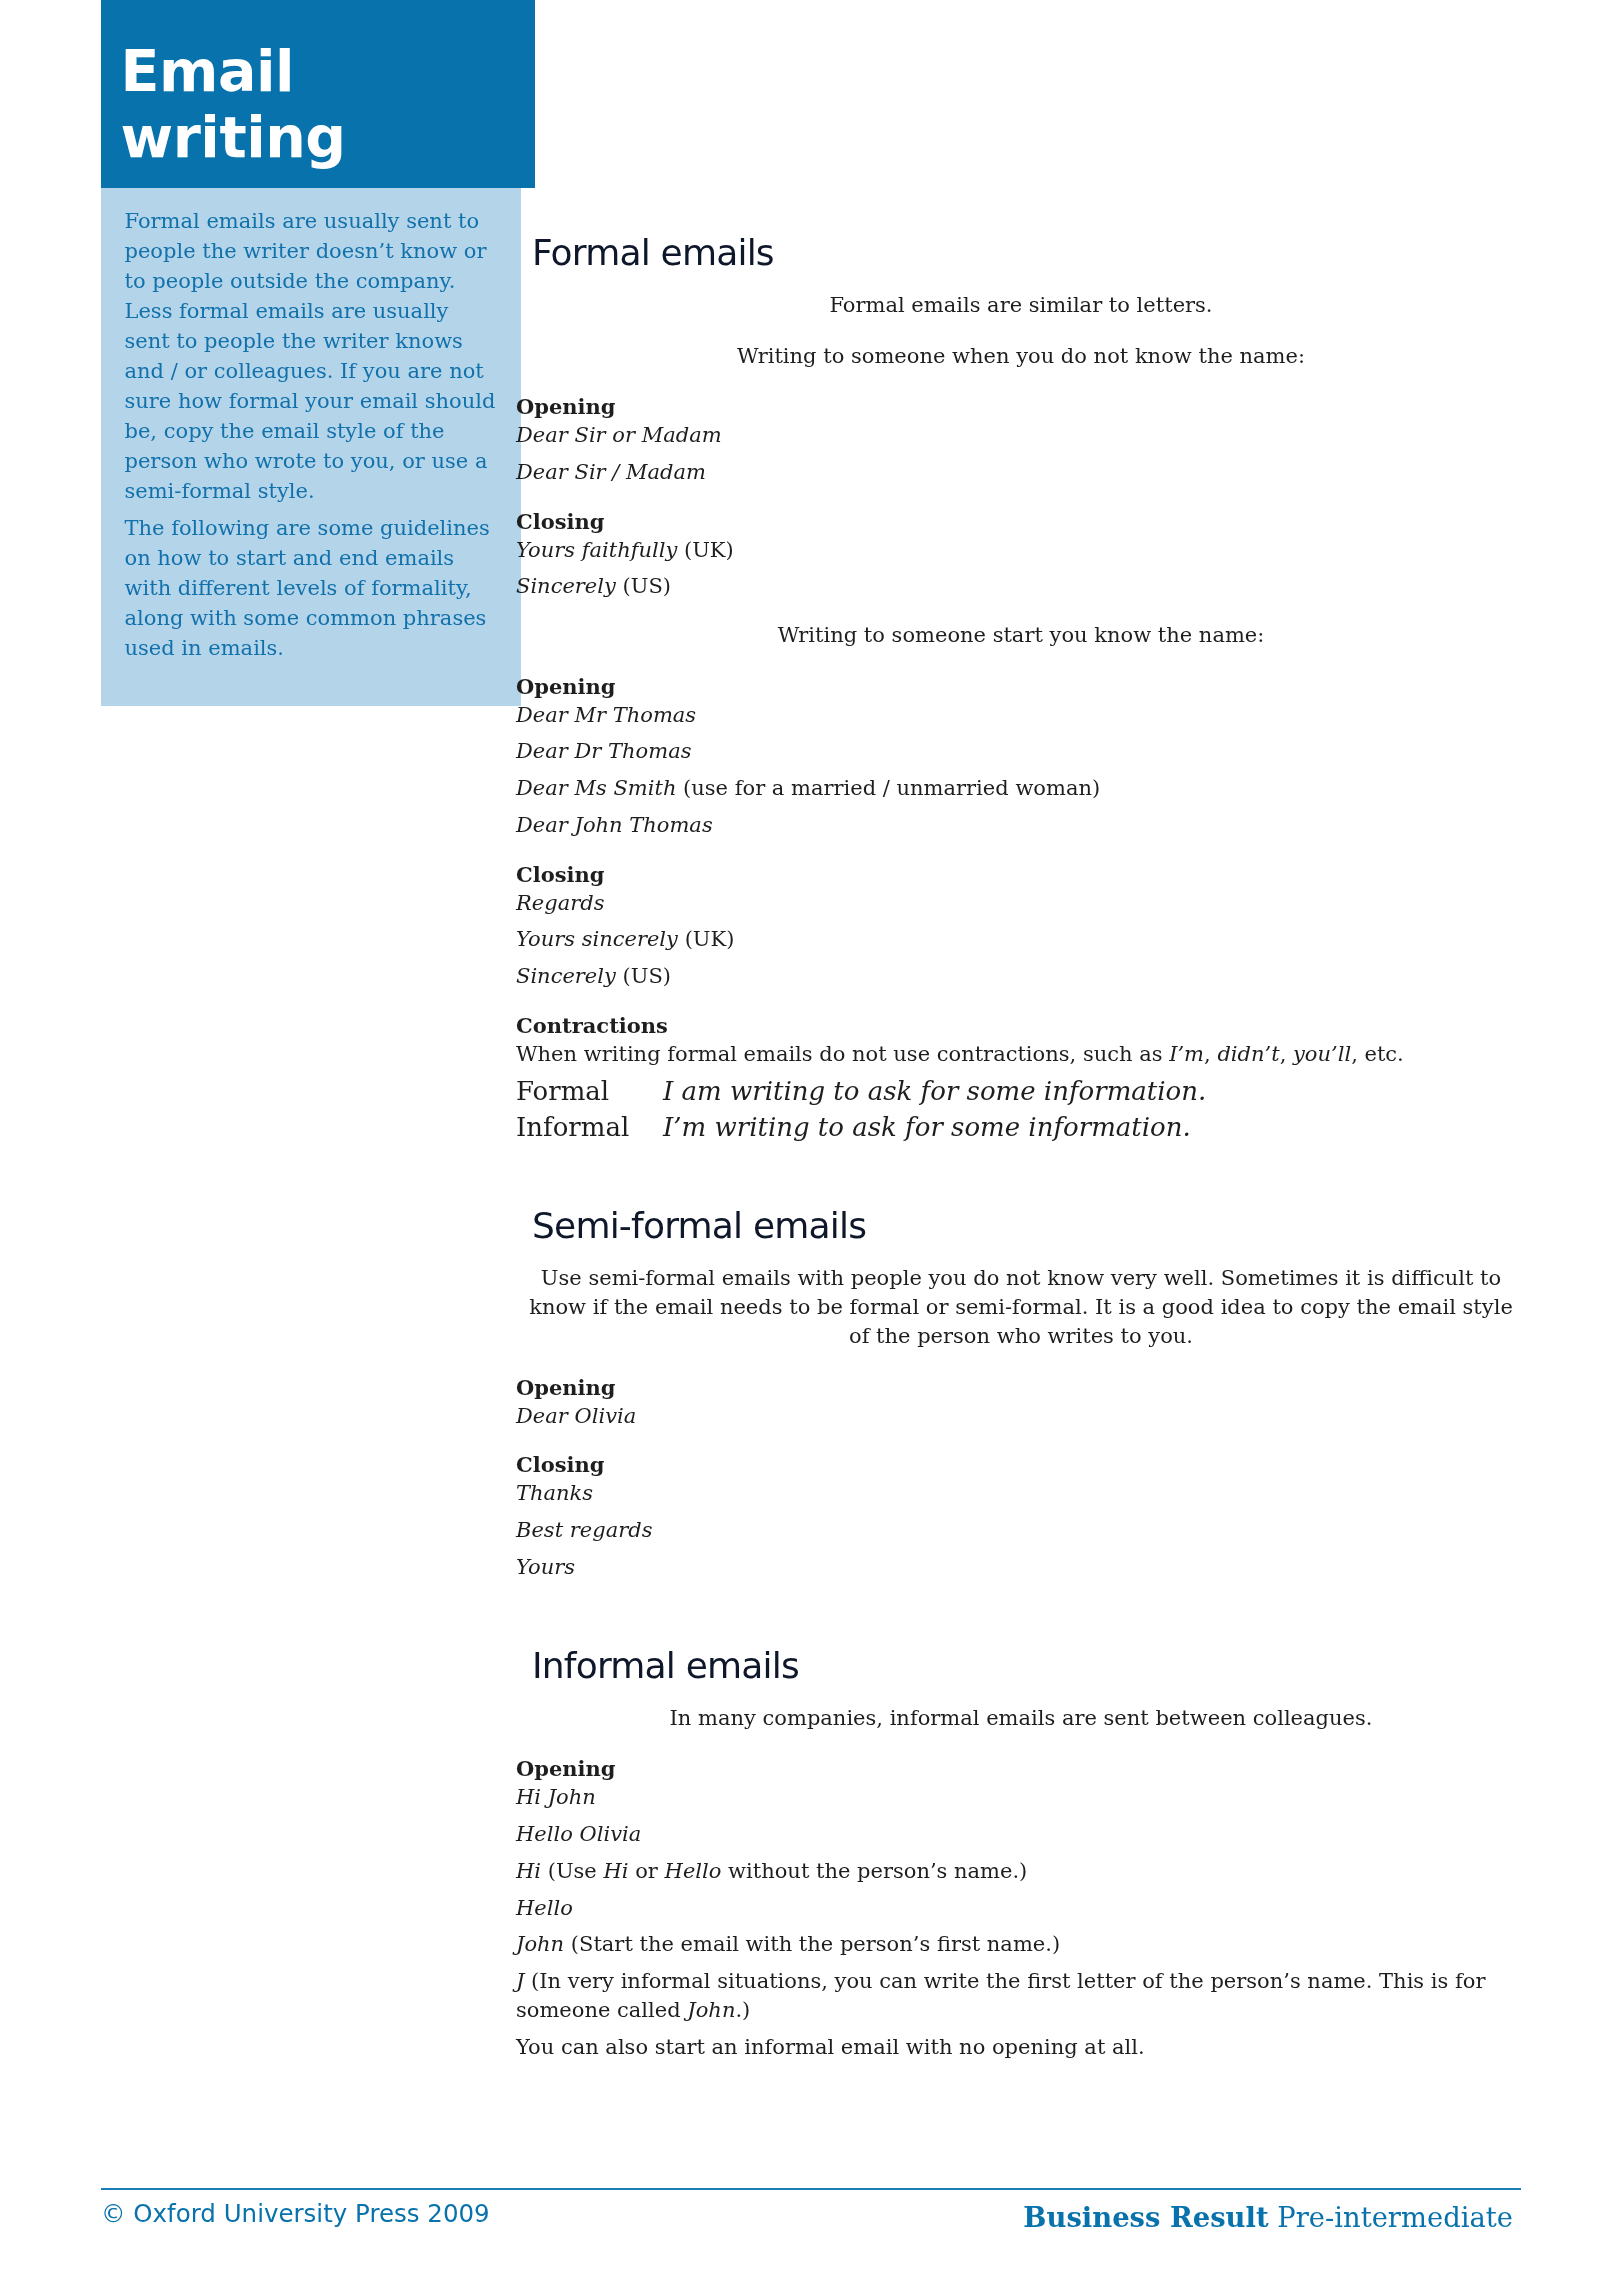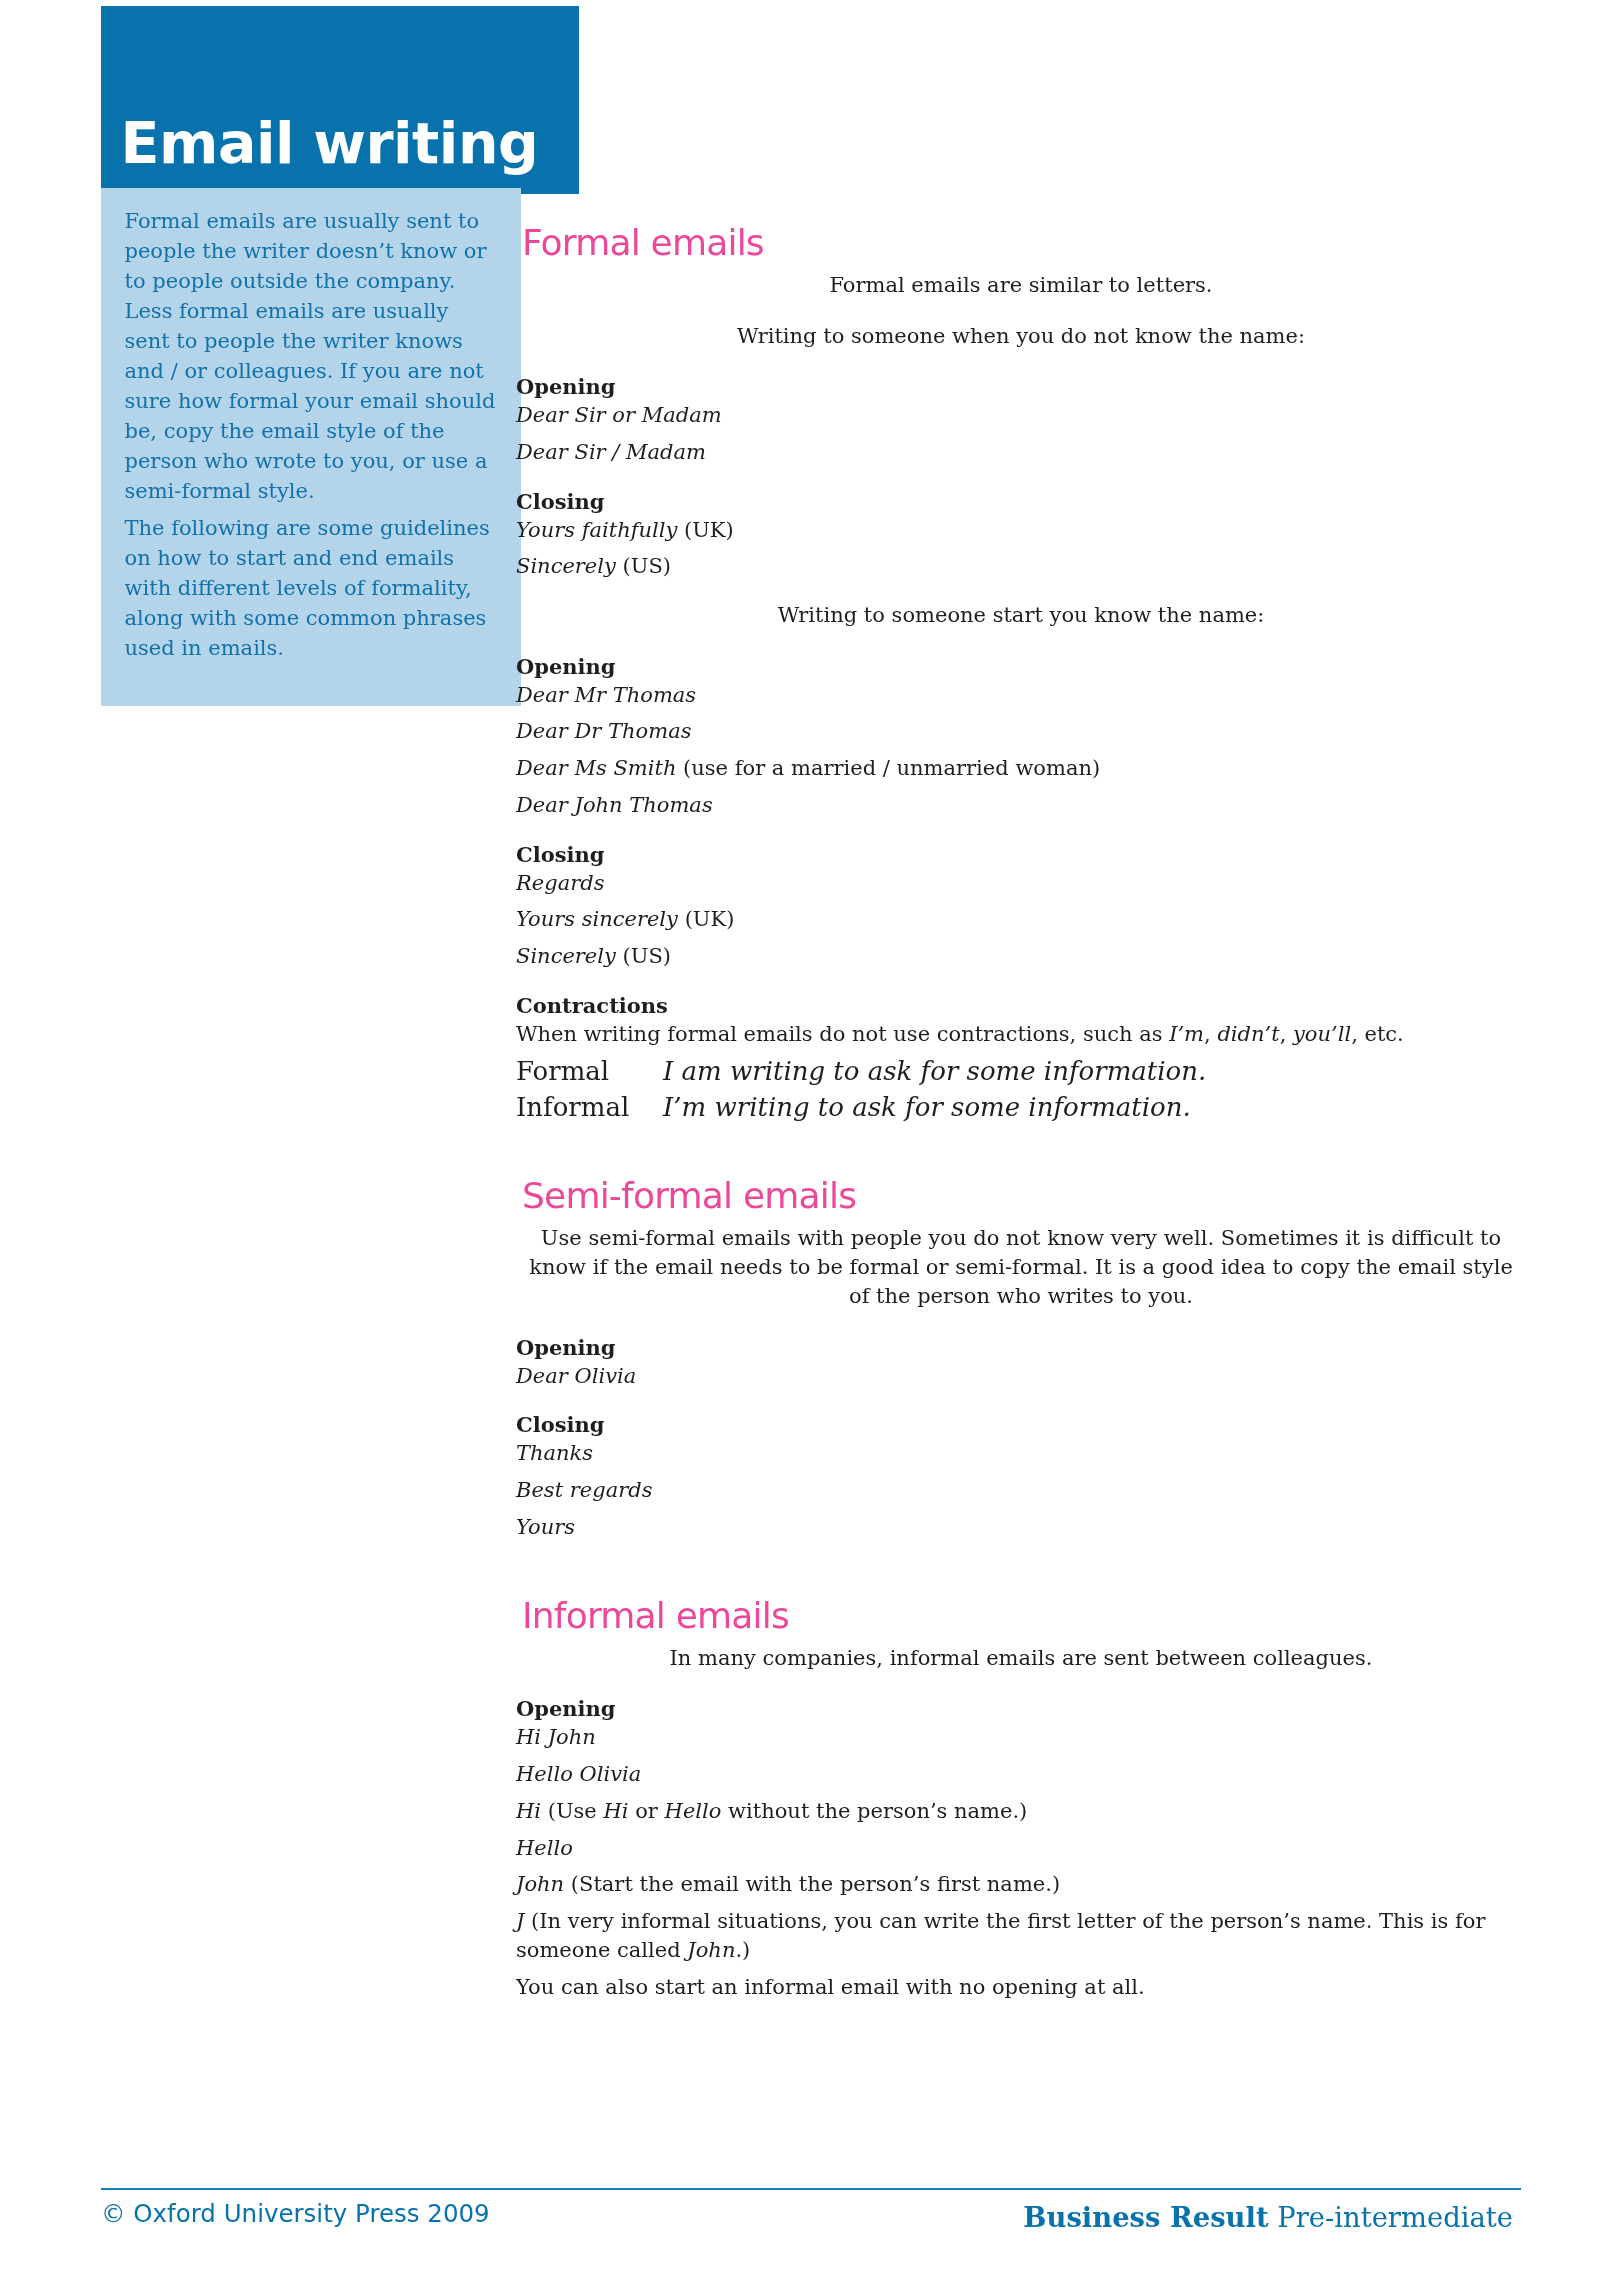--- a/index.html
+++ b/index.html
@@ -1,31 +1,31 @@
 <!DOCTYPE html>
 <html><head>
 <meta charset="utf-8">
 <style>
   html, body { margin: 0; padding: 0; background: #ffffff; }
   body { width: 1621px; height: 2293px; position: relative; overflow: hidden;
          font-family: "DejaVu Serif", "Liberation Serif", serif; color: #1e1e1e; }
 
-  .title-block { position: absolute; left: 101px; top: 6px; width: 434px; height: 188px;
-                 background: #0872ad; padding-left: 44px; }
+  .title-block { position: absolute; left: 101px; top: 0; width: 434px; height: 188px;
+                 background: #0872ad; }
   .title-block h1 { position: absolute; left: 19.6px; bottom: 17.6px; margin: 0;
                     font-family: "DejaVu Sans", sans-serif; font-weight: 600;
                     font-size: 57px; letter-spacing: -0.5px; color: #ffffff; }
 
   .intro-panel { position: absolute; left: 101px; top: 188px; width: 420px; height: 518px;
                  background: #b4d4ea; box-sizing: border-box; padding: 17.6px 21.6px 0 23.5px; }
   .intro-panel p { margin: 0 0 7.8px 0; font-size: 21px; line-height: 30px; color: #1171ab; }
 
   .main { position: absolute; left: 516px; top: 214px; width: 1010px; }
-  .h2 { font-family: "DejaVu Sans", sans-serif; font-size: 36px; color: #ec4899;
-        margin: 6px; line-height: 45px; letter-spacing: -0.8px; font-weight: normal; }
+  .h2 { font-family: "DejaVu Sans", sans-serif; font-size: 36px; color: #0f172a;
+        margin: 16px; line-height: 45px; letter-spacing: -0.8px; font-weight: normal; }
   .p { font-size: 21px; line-height: 29px; margin: 0; text-align: center; }
   .sub { font-size: 21px; line-height: 29px; font-weight: bold; margin: 0; }
   .item { font-size: 21px; line-height: 29px; margin: 0 0 7.8px 0; }
   .it { font-style: italic; }
   .gap-s { height: 11.8px; }
   .gap-m { height: 21.6px; }
   .row { display: flex; font-size: 26px; line-height: 29px; margin-bottom: 7.8px; }
   .row .lbl { width: 147px; }
 
   .footer-rule { position: absolute; left: 101px; top: 2188px; width: 1420px; height: 2px; background: #1a7db6; }

